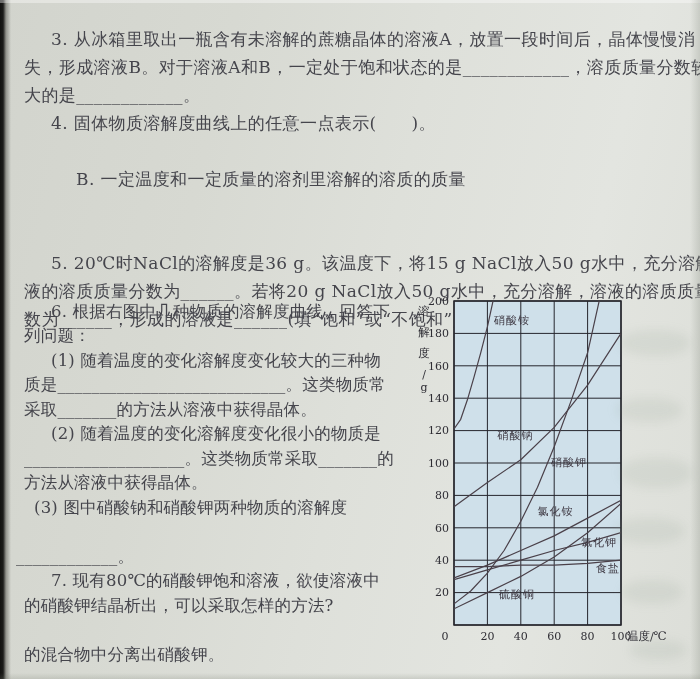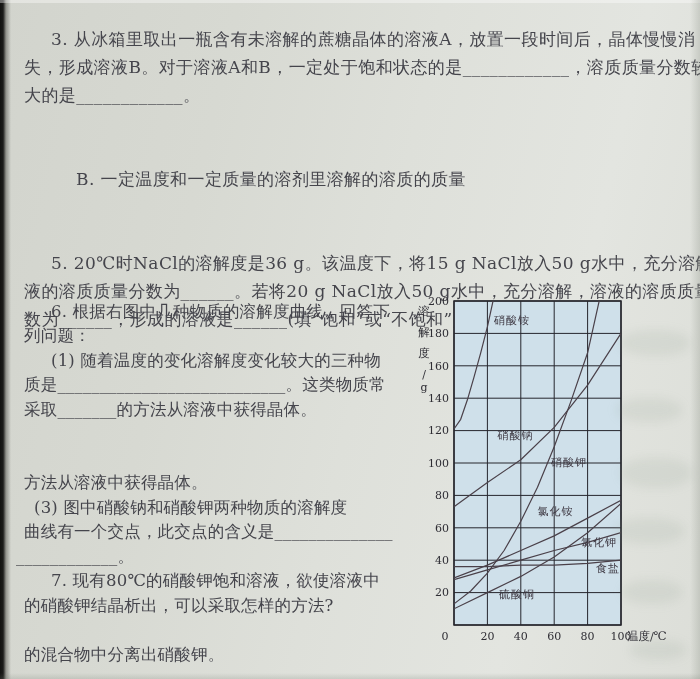--- a/index.html
+++ b/index.html
@@ -27,33 +27,35 @@
   .bleed{position:absolute;border-radius:45%;filter:blur(5px);background:rgba(134,148,128,.12);}
 </style>
 </head>
 <body>
 
 <div class="page">
 
   <div class="ln fs-top" style="top:29px;left:51px">3. 从冰箱里取出一瓶含有未溶解的蔗糖晶体的溶液A，放置一段时间后，晶体慢慢消</div>
   <div class="ln fs-top" style="top:57px;left:24px">失，形成溶液B。对于溶液A和B，一定处于饱和状态的是____________，溶质质量分数较</div>
   <div class="ln fs-top" style="top:85px;left:24px">大的是____________。</div>
+  <div class="ln fs-top" style="top:113px;left:51px">4. 固体物质溶解度曲线上的任意一点表示(　　)。</div>
   <div class="ln fs-top" style="top:169px;left:76px">B. 一定温度和一定质量的溶剂里溶解的溶质的质量</div>
   <div class="ln fs-top" style="top:253px;left:51px">5. 20℃时NaCl的溶解度是36 g。该温度下，将15 g NaCl放入50 g水中，充分溶解，溶</div>
   <div class="ln fs-top" style="top:281px;left:24px">液的溶质质量分数为______。若将20 g NaCl放入50 g水中，充分溶解，溶液的溶质质量分</div>
   <div class="ln fs-top" style="top:309px;left:24px">数为______，形成的溶液是______(填“饱和”或“不饱和”)溶液。</div>
 
   <div class="ln fs-col" style="top:302px;left:51px">6. 根据右图中几种物质的溶解度曲线，回答下</div>
   <div class="ln fs-col" style="top:326px;left:24px">列问题：</div>
   <div class="ln fs-col" style="top:351px;left:51px">(1) 随着温度的变化溶解度变化较大的三种物</div>
   <div class="ln fs-col" style="top:375px;left:24px">质是___________________________。这类物质常</div>
   <div class="ln fs-col" style="top:400px;left:24px">采取_______的方法从溶液中获得晶体。</div>
+  <div class="ln fs-col" style="top:424px;left:51px">(2) 随着温度的变化溶解度变化很小的物质是</div>
+  <div class="ln fs-col" style="top:449px;left:24px">___________________。这类物质常采取_______的</div>
   <div class="ln fs-col" style="top:473px;left:24px">方法从溶液中获得晶体。</div>
   <div class="ln fs-col" style="top:498px;left:34px">(3)  图中硝酸钠和硝酸钾两种物质的溶解度</div>
-  <div class="ln fs-col" style="top:522px;left:24px">曲线有一个交点，此交点的含义是______________</div>
   <div class="ln fs-col" style="top:547px;left:16px">____________。</div>
   <div class="ln fs-col" style="top:571px;left:51px">7. 现有80℃的硝酸钾饱和溶液，欲使溶液中</div>
   <div class="ln fs-col" style="top:596px;left:24px">的硝酸钾结晶析出，可以采取怎样的方法?</div>
   <div class="ln fs-col" style="top:645px;left:24px">的混合物中分离出硝酸钾。</div>
 
   <div class="chart-wrap">
     <svg id="chart-svg" width="290" height="384" viewBox="0 0 290 384">
         <defs>
           <clipPath id="plotclip">
             <rect x="44" y="6" width="167" height="324"></rect>

